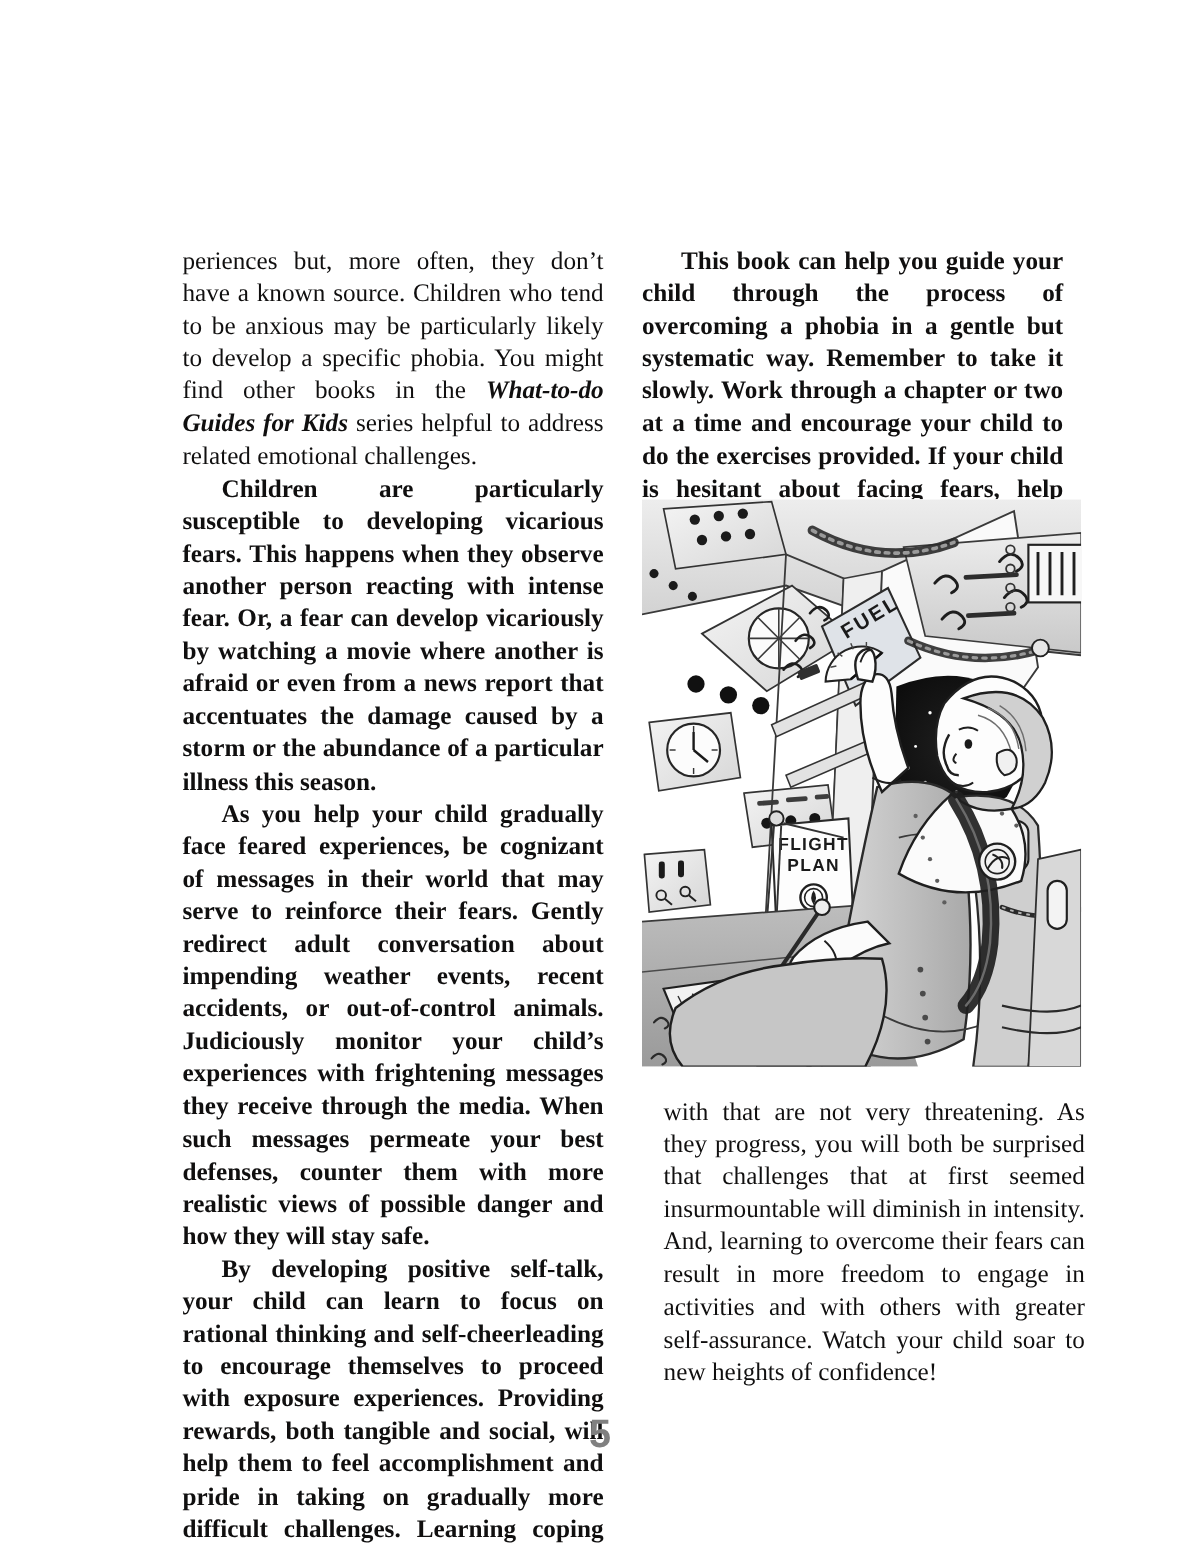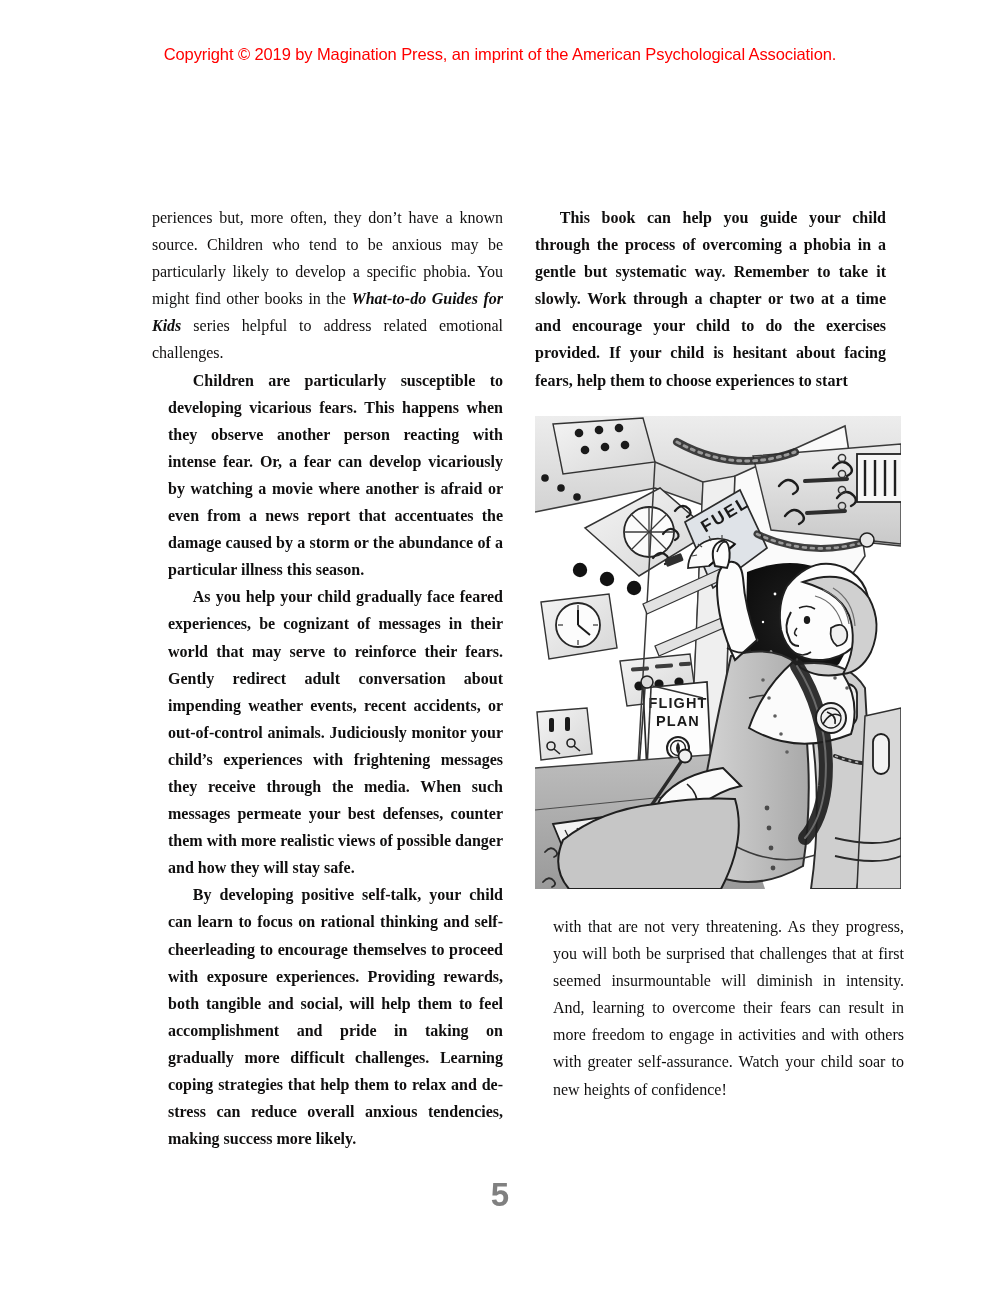--- a/index.html
+++ b/index.html
@@ -41,30 +41,30 @@
   .col {
     position: absolute;
     top: 0;
     width: 351px;
   }
   .col-left  { left: 0; }
   .col-right { left: 383px; }
 
   p.body-par {
     margin: 0;
-    font-size: 16px;
+    font-size: 21px;
     line-height: 27.1px;
     text-align: justify;
     text-justify: inter-word;
     color: #100f0f;
     hyphens: manual;
     -webkit-hyphens: manual;
   }
   p.body-par.indent { text-indent: 1.55em; font-weight: bold; }
-  p.body-par + p.body-par { margin-top: 0; margin-left: 16px; }
+  p.body-par + p.body-par { margin-top: 0; }
 
   .series-title {
     font-weight: bold;
     font-style: italic;
   }
 
   
   .illustration {
     position: absolute;
     left: 383px;
@@ -87,21 +87,20 @@
     font-weight: bold;
     font-size: 33px;
     color: #808080;
     letter-spacing: 0;
   }
 </style>
 </head>
 <body>
 
 <div class="copyright">
-  <div>Copyright © 2019 by Magination Press, an imprint of the American Psychological Association.</div>
 </div>
 
 <div class="page-body">
 
   <div class="col col-left">
     <p class="body-par"><span>periences but, more often, they don’t have a known source. Children who tend to be anxious may be particularly likely to develop a specific phobia. You might find other books in the </span><span class="series-title">What-to-do Guides for Kids</span><span> series helpful to address related emotional challenges.</span></p>
 
     <p class="body-par indent">Children are particularly susceptible to developing vicarious fears. This happens when they observe another person reacting with intense fear. Or, a fear can develop vicariously by watching a movie where another is afraid or even from a news report that accentuates the damage caused by a storm or the abundance of a particular illness this season.</p>
 
     <p class="body-par indent">As you help your child gradually face feared experiences, be cognizant of messages in their world that may serve to reinforce their fears. Gently redirect adult conversation about impending weather events, recent accidents, or out-of-control animals. Judiciously monitor your child’s experiences with frightening messages they receive through the media. When such messages permeate your best defenses, counter them with more realistic views of possible danger and how they will stay safe.</p>

